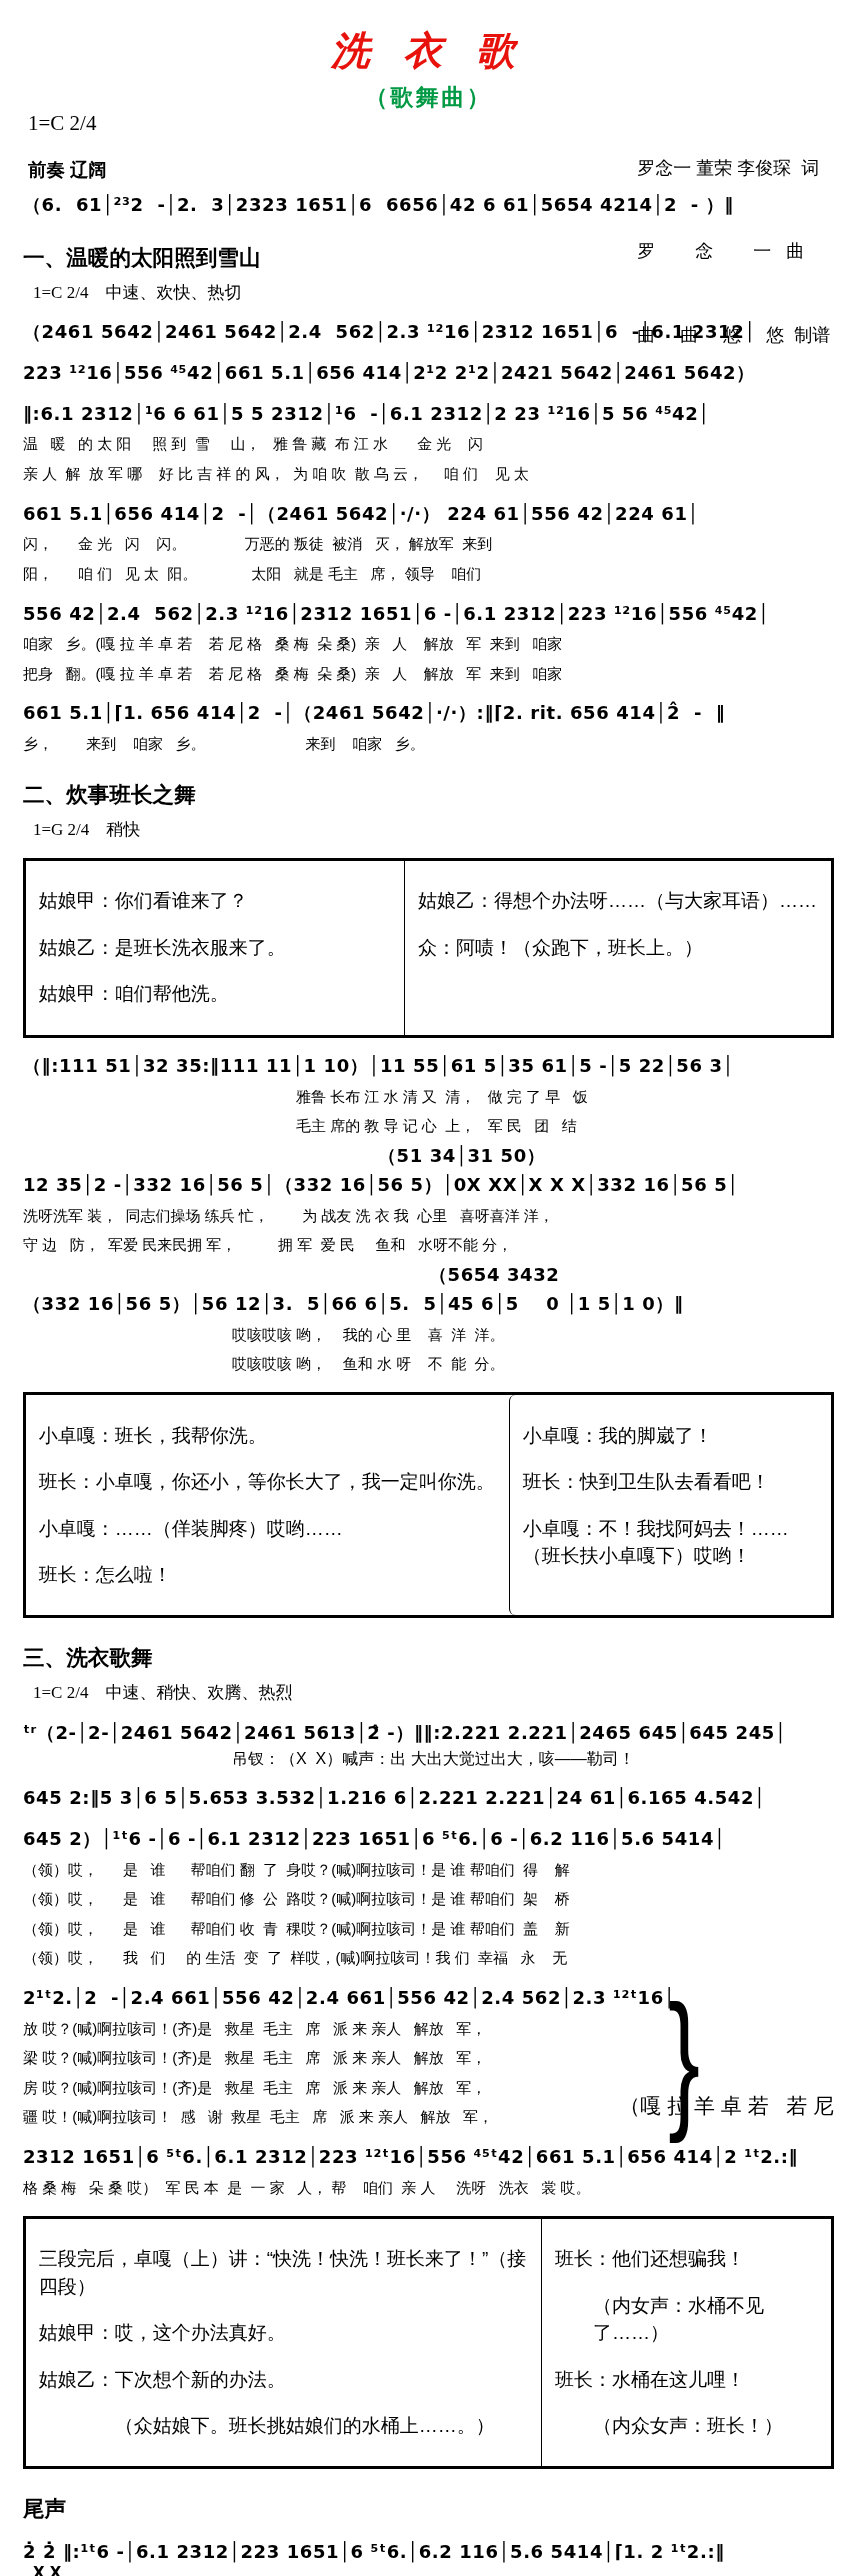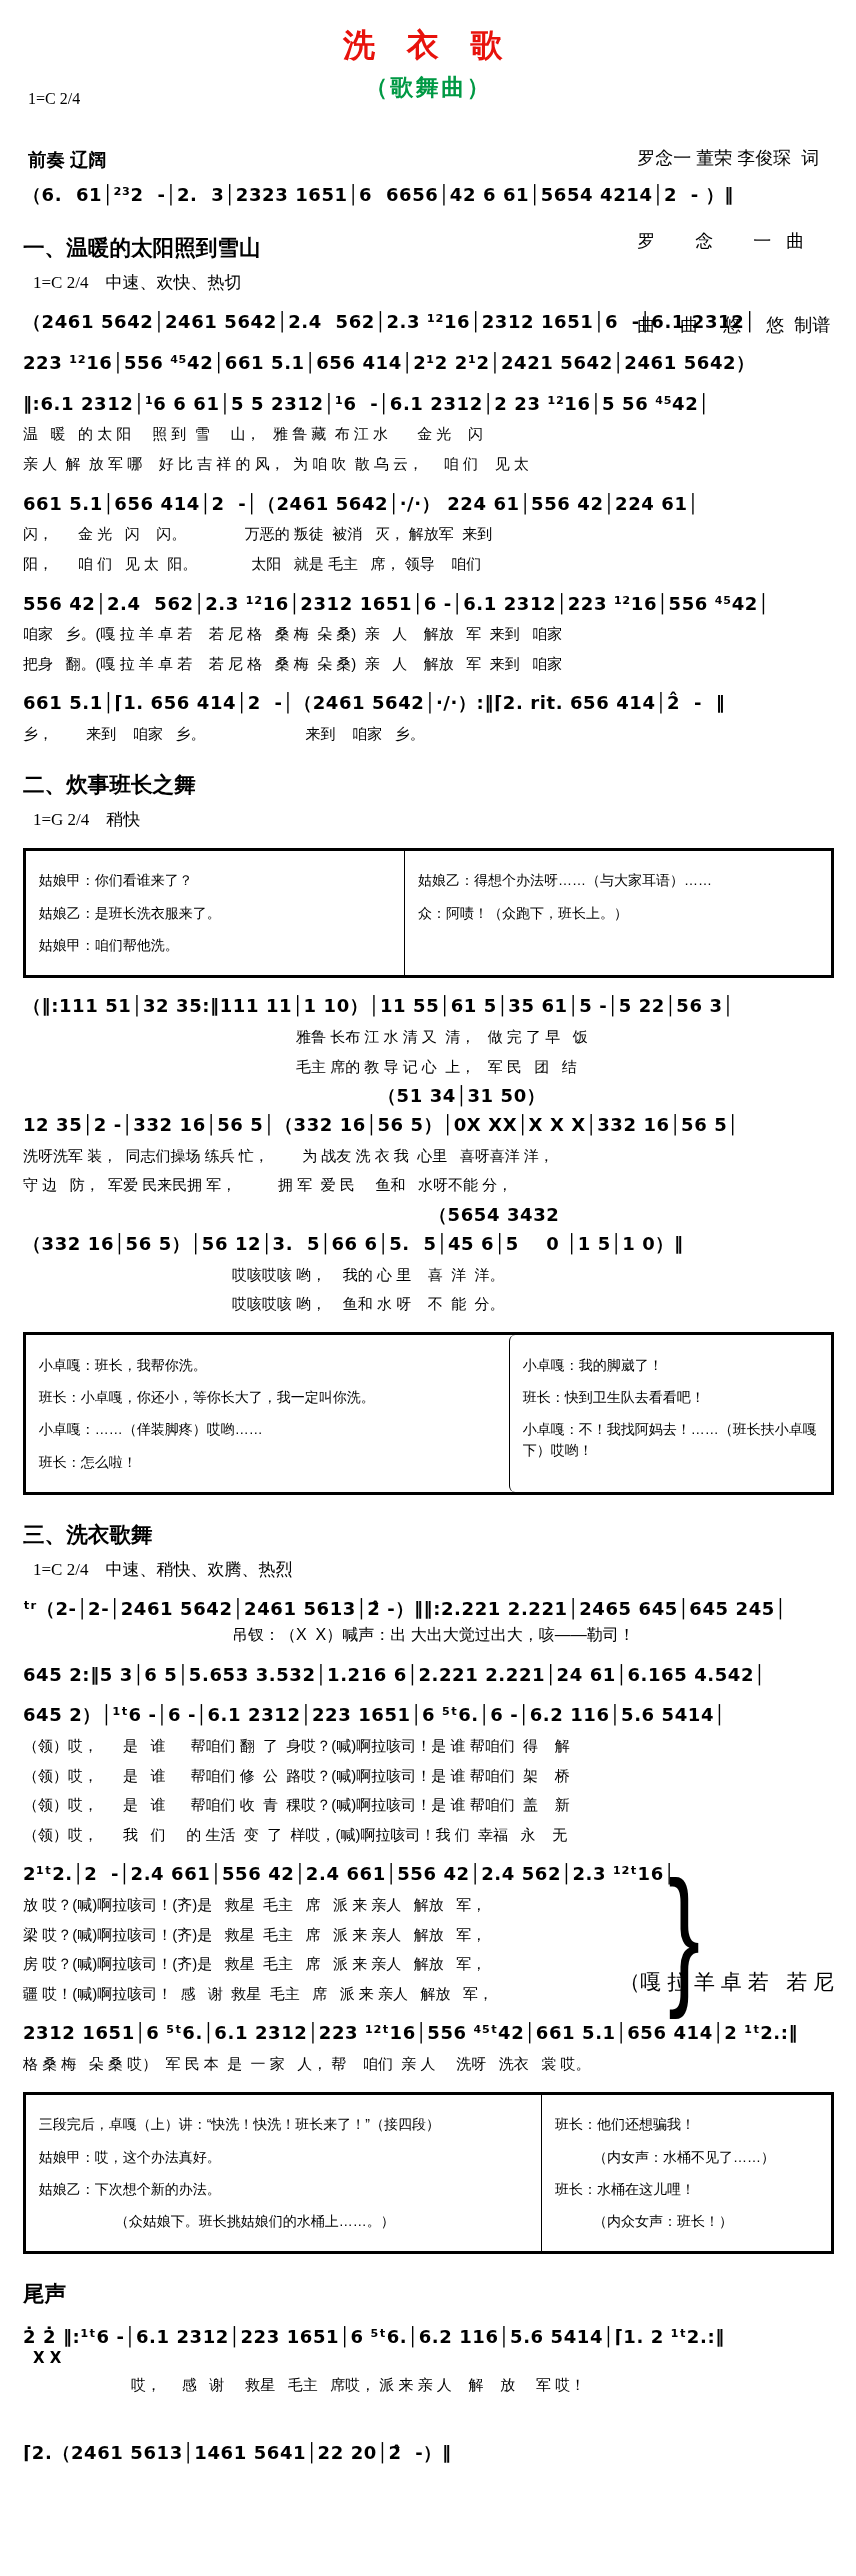--- a/index.html
+++ b/index.html
@@ -3,41 +3,42 @@
 <meta charset="utf-8">
 <style>
   html,body{margin:0;padding:0;background:#fff;}
   body{
     width:857px;min-height:2576px;box-sizing:border-box;
     position:relative;padding:12.7px 23px 76px 23px;
     font-family:"Liberation Sans",sans-serif;color:#000;
   }
   .center{text-align:center;}
   .page-title{
-    font-size:32px;font-weight:bold;letter-spacing:11.4px;
+    font-size:39px;font-weight:bold;letter-spacing:11.4px;
     margin:11.4px 0 3.8px 0;
+    font-style:italic;
   }
   .page-subtitle{font-size:23px;font-weight:bold;letter-spacing:2.5px;margin:2.5px 0 0 0;}
   .header-row{position:relative;height:95px;}
-  .key-sig{position:absolute;left:5px;top:18px;font-size:16px;font-family:"Liberation Serif",serif;}
+  .key-sig{position:absolute;left:5px;top:29px;font-size:21px;font-family:"Liberation Serif",serif;}
   .prelude-label{position:absolute;left:5px;top:75px;font-size:18.4px;font-weight:bold;}
   .credits{position:absolute;right:3.8px;top:17px;text-align:left;font-size:18px;line-height:1.55;white-space:pre;}
   .music{
     font-family:"DejaVu Sans",sans-serif;font-weight:bold;font-size:18px;
     white-space:pre;letter-spacing:0.6px;margin:16.5px 0 3.8px 0;line-height:1.35;
   }
   .music.small{font-size:18px;margin:6.3px 0 0 0;}
   .lyric{font-size:15px;white-space:pre;margin:6.3px 0;line-height:1.55;}
   .caption{font-size:16px;white-space:pre;margin:2.5px 0 6.3px 0;}
   .sec-heading{font-size:21.6px;font-weight:bold;margin:25px 0 9px 0;}
   .tempo{font-size:17px;margin:7.6px 0 5px 10px;font-family:"Liberation Serif",serif;}
   .dlgbox{display:flex;border:3.2px solid #000;margin:16.5px 0;}
   .dlgcol{padding:7.6px 12.7px;box-sizing:border-box;}
   .dlgcol + .dlgcol{border-left:1.9px solid #000;}
-  .dlgline{font-size:14px;margin:12px 0;line-height:1.45;}
+  .dlgline{font-size:19px;margin:19px 0;line-height:1.45;}
   .b1l{width:47%;} .b1r{width:53%;}
   .b2l{width:60%;} .b2r{width:40%;border-radius:6px;}
   .b3l{width:64%;} .b3r{width:36%;}
   .lyr-wrap{position:relative;}
   .brace{
     position:absolute;right:134px;top:-6.3px;font-size:95px;font-weight:normal;
     transform:scaleY(1.6);transform-origin:center;line-height:1;
   }
   .side-note{position:absolute;right:0;top:75px;font-size:21px;white-space:pre;}
   .coda-final{display:flex;align-items:flex-end;gap:25px;}

